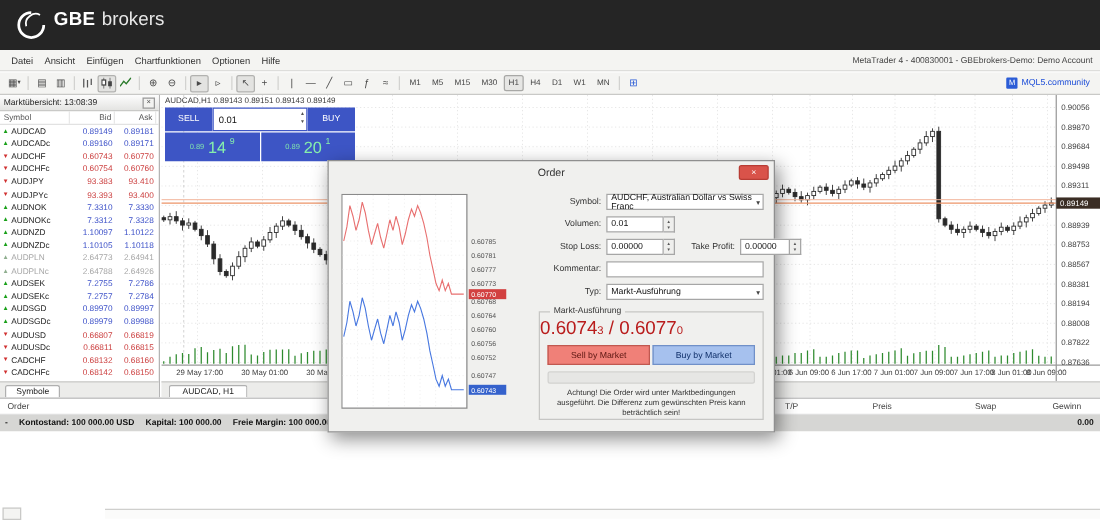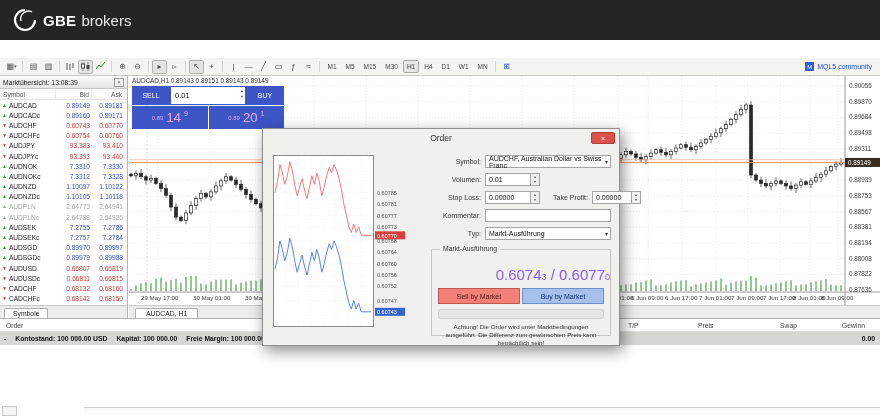--- a/index.html
+++ b/index.html
@@ -1,21 +1,21 @@
 <!DOCTYPE html>
 <html><head>
 <meta charset="utf-8">
 <style>
   html,body{margin:0;padding:0;background:#fff;}
   *{box-sizing:border-box;font-family:"Liberation Sans",sans-serif;}
   .screen{position:relative;width:880px;height:418px;overflow:hidden;background:#fff;}
 
   
   .topbar{position:absolute;left:0;top:0;right:0;height:40px;background:#252525;display:flex;align-items:center;}
-  .brand{display:flex;align-items:center;margin-left:12px;gap:5px;color:#fff;}
+  .brand{display:flex;margin-left:12px;gap:5px;color:#fff;}
   .brand-bold{font-size:15px;font-weight:bold;letter-spacing:.3px;}
   .brand-light{font-size:15px;color:#e8e8e8;}
   .topbar-actions{margin-left:auto;display:flex;align-items:center;gap:10px;margin-right:14px;}
   .btn-live{background:#f07a1d;color:#fff;font-size:8px;padding:4px 9px;border-radius:2px;cursor:pointer;}
   .btn-deposit{background:#7f7f7f;color:#efefef;font-size:8px;padding:4px 9px;border-radius:2px;cursor:pointer;}
   .hamburger{width:20px;height:14px;display:flex;flex-direction:column;justify-content:space-between;cursor:pointer;}
   .hamburger i{display:block;height:2.5px;background:#fff;border-radius:1px;}
 
   
   .menubar{position:absolute;left:0;top:40px;right:0;height:17px;background:#f4f4f2;border-bottom:1px solid #dddddb;display:flex;align-items:center;font-size:7.5px;color:#333;}
@@ -57,21 +57,21 @@
   
   .chart-panel{position:absolute;left:129px;top:76px;right:0;height:242px;background:#fff;overflow:hidden;}
   #main-chart{position:absolute;left:0;top:0;}
   .ohlc-title{position:absolute;left:3px;top:1px;font-size:6.4px;color:#3a3a3a;z-index:3;}
   .one-click{position:absolute;left:3px;top:10px;width:152px;z-index:3;}
   .oc-top{display:flex;height:19px;}
   .oc-sell,.oc-buy{width:38px;background:#3d55c5;color:#fff;font-size:7px;display:flex;align-items:center;justify-content:center;cursor:pointer;}
   .oc-vol{flex:1;background:#fff;border:1px solid #3d55c5;display:flex;align-items:center;font-size:7.5px;padding-left:4px;position:relative;color:#111;}
   .oc-spin{position:absolute;right:1px;top:1px;display:flex;flex-direction:column;gap:1px;font-size:4px;color:#555;text-align:center;}
   .oc-bottom{display:flex;height:23px;margin-top:1px;gap:1px;}
-  .oc-price{flex:1;background:#3d55c5;color:#f0abfc;display:flex;align-items:center;justify-content:center;gap:3px;cursor:pointer;}
+  .oc-price{flex:1;background:#3d55c5;color:#86efac;display:flex;align-items:center;justify-content:center;gap:3px;cursor:pointer;}
   .oc-sm{font-size:6px;opacity:.9;}
   .oc-big{font-size:13px;}
   .oc-sup{font-size:7px;vertical-align:super;transform:translateY(-4px);}
   .chart-tabs{position:absolute;left:0;right:0;bottom:0;height:13px;background:#ececea;border-top:1px solid #c9c9c7;display:flex;align-items:flex-end;padding-left:6px;z-index:4;}
   .chart-tab{background:#fff;border:1px solid #b0b0b0;border-bottom:none;border-radius:2px 2px 0 0;font-size:6.8px;padding:1px 10px;color:#222;}
 
   
   .terminal{position:absolute;left:0;right:0;top:318px;bottom:0;background:#fff;border-top:1px solid #b4b4b4;}
   .t-header{position:relative;height:13px;border-bottom:1px solid #e0e0e0;font-size:6.8px;color:#444;}
   .t-col{position:absolute;top:2.5px;}
@@ -90,21 +90,21 @@
   .fl{width:58px;text-align:right;font-size:7px;color:#333;padding-right:4px;flex:none;}
   .fl2{width:48px;text-align:right;font-size:7px;color:#333;padding-right:4px;margin-left:4px;flex:none;}
   .fld{height:13px;border:1px solid #a6a6a6;background:#fff;font-size:7px;display:flex;align-items:center;padding:0 3px;color:#111;position:relative;}
   .grow{flex:1;}
   .w46{width:46px;flex:none;}
   .w40{width:40px;flex:none;}
   .caret{position:absolute;right:2px;font-size:6px;color:#444;}
   .spin{width:9px;height:13px;border:1px solid #a6a6a6;border-left:none;background:#efefed;display:flex;flex-direction:column;align-items:center;justify-content:center;font-size:3.5px;color:#555;line-height:1.2;flex:none;}
   .od-group{position:absolute;left:168px;top:120px;right:8px;height:87px;border:1px solid #c6c6c4;}
   .od-legend{position:absolute;top:-5px;left:8px;background:#f0f0ee;padding:0 3px;font-size:6.8px;color:#333;}
-  .quote{margin-top:16px;text-align:right;font-size:15px;color:#8b5cf6;}
+  .quote{margin-top:4px;text-align:left;font-size:15px;color:#b91c1c;}
   .quote .sm{font-size:9px;}
   .btn-row{display:flex;justify-content:space-between;padding:0 6px;margin-top:5px;}
   .btn-sell{width:82px;height:16px;background:#f08078;border:1px solid #c05850;color:#5a1410;font-size:7px;display:flex;align-items:center;justify-content:center;cursor:pointer;}
   .btn-buy{width:82px;height:16px;background:#a6c1ee;border:1px solid #7090c8;color:#10306a;font-size:7px;display:flex;align-items:center;justify-content:center;cursor:pointer;}
   .dis-bar{margin:5px 6px 0;height:10px;background:#e6e6e4;border:1px solid #d2d2d0;border-radius:2px;}
   .warn{margin-top:4px;padding:0 10px;font-size:6.2px;color:#333;text-align:center;line-height:1.3;}
 </style>
 </head>
 <body>
 
@@ -114,20 +114,31 @@
     <div class="brand">
       <svg class="ico-svg" width="26" height="26" viewBox="0 0 26 26">
         <path d="M13 3a10 10 0 1 0 10 10" fill="none" stroke="#fff" stroke-width="2.2"></path>
         <path d="M20 5c-5-3-13 2-11 9" fill="none" stroke="#fff" stroke-width="1.4"></path>
       </svg>
       <span class="brand-bold">GBE</span>
         <span class="brand-light">brokers</span>
     </div>
   </div>
 
+  <div class="menubar">
+    <span style="display:flex;">
+        <span class="menu-item">Datei</span>
+        <span class="menu-item">Ansicht</span>
+        <span class="menu-item">Einfügen</span>
+        <span class="menu-item">Chartfunktionen</span>
+        <span class="menu-item">Optionen</span>
+        <span class="menu-item">Hilfe</span>
+      </span>
+    <span class="account-info">MetaTrader 4 - 400830001 - GBEbrokers-Demo: Demo Account</span>
+  </div>
 
   <div class="toolbar">
     <span class="tb">
         <span>▦</span>
         <span style="font-size:5px">▾</span>
       </span>
     <span class="tb-sep"></span>
     <span class="tb">
         <span>▤</span>
       </span>

